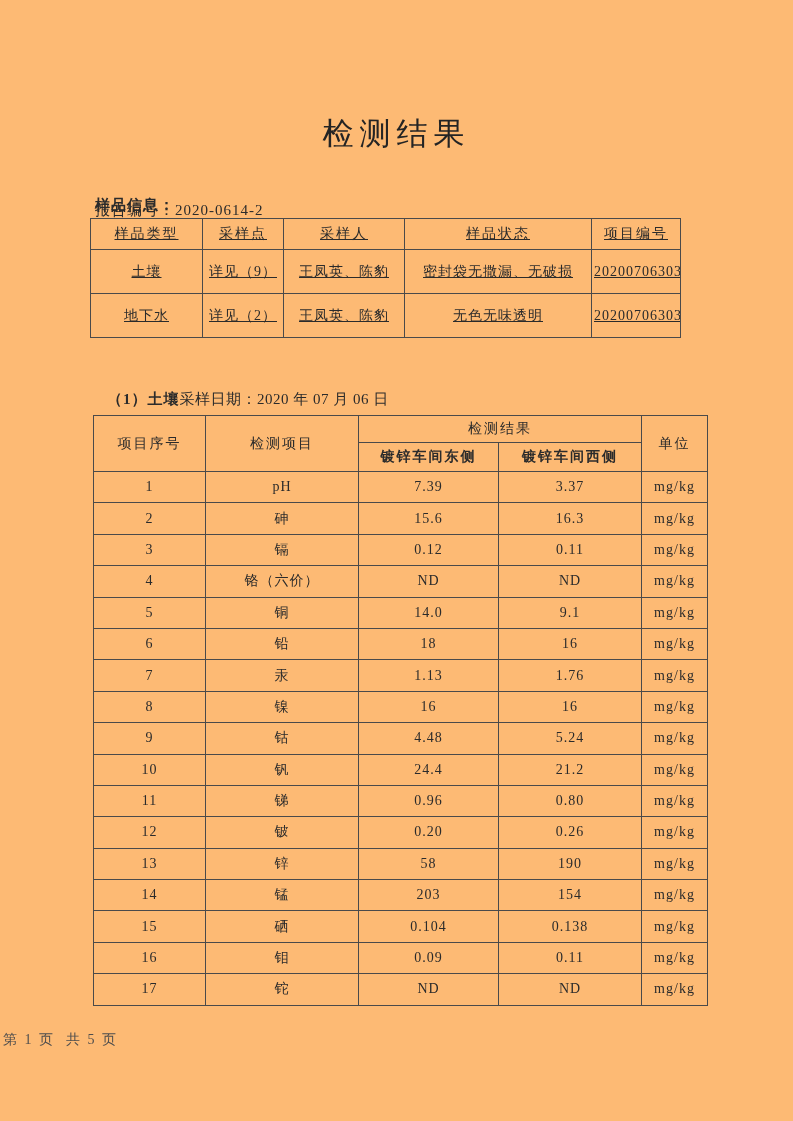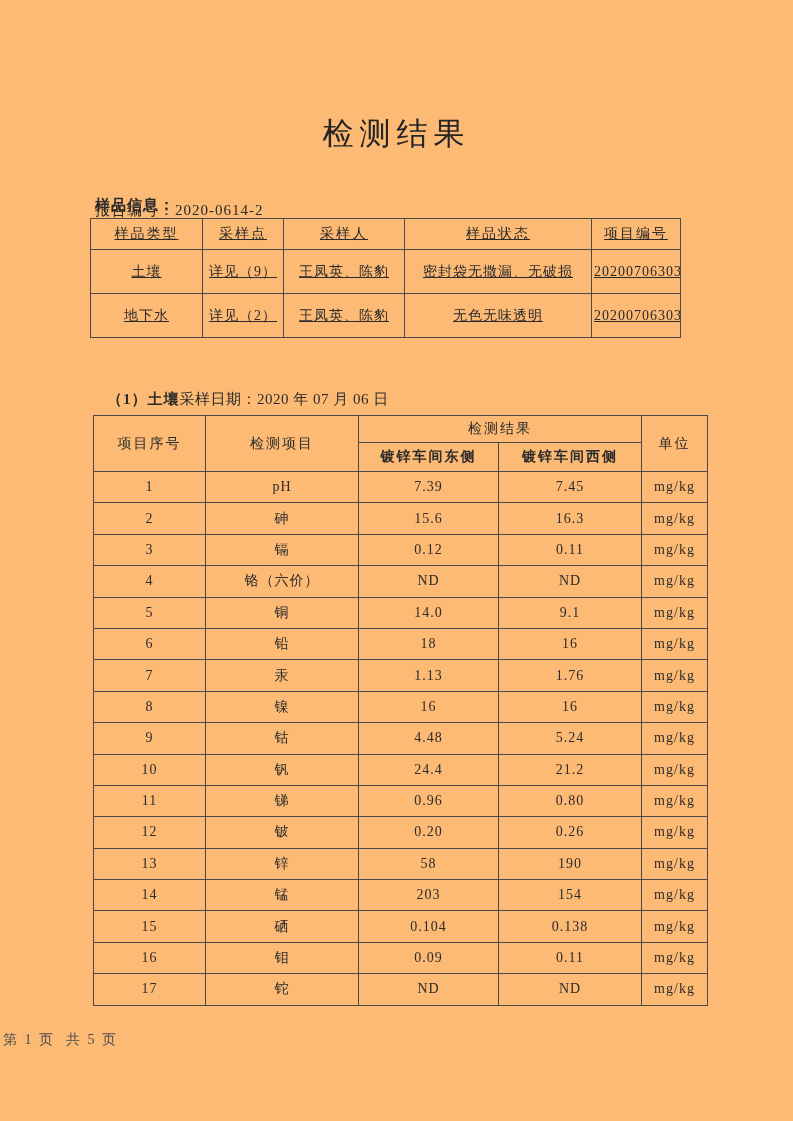--- a/index.html
+++ b/index.html
@@ -154,21 +154,21 @@
       <th rowspan="2">单位</th>
     </tr>
     <tr class="hdr-sub">
       <th>镀锌车间东侧</th>
       <th>镀锌车间西侧</th>
     </tr>
     <tr>
       <td>1</td>
       <td>pH</td>
       <td>7.39</td>
-      <td>7.45</td>
+      <td>3.37</td>
       <td>mg/kg</td>
     </tr>
     <tr>
       <td>2</td>
       <td>砷</td>
       <td>15.6</td>
       <td>16.3</td>
       <td>mg/kg</td>
     </tr>
     <tr>

